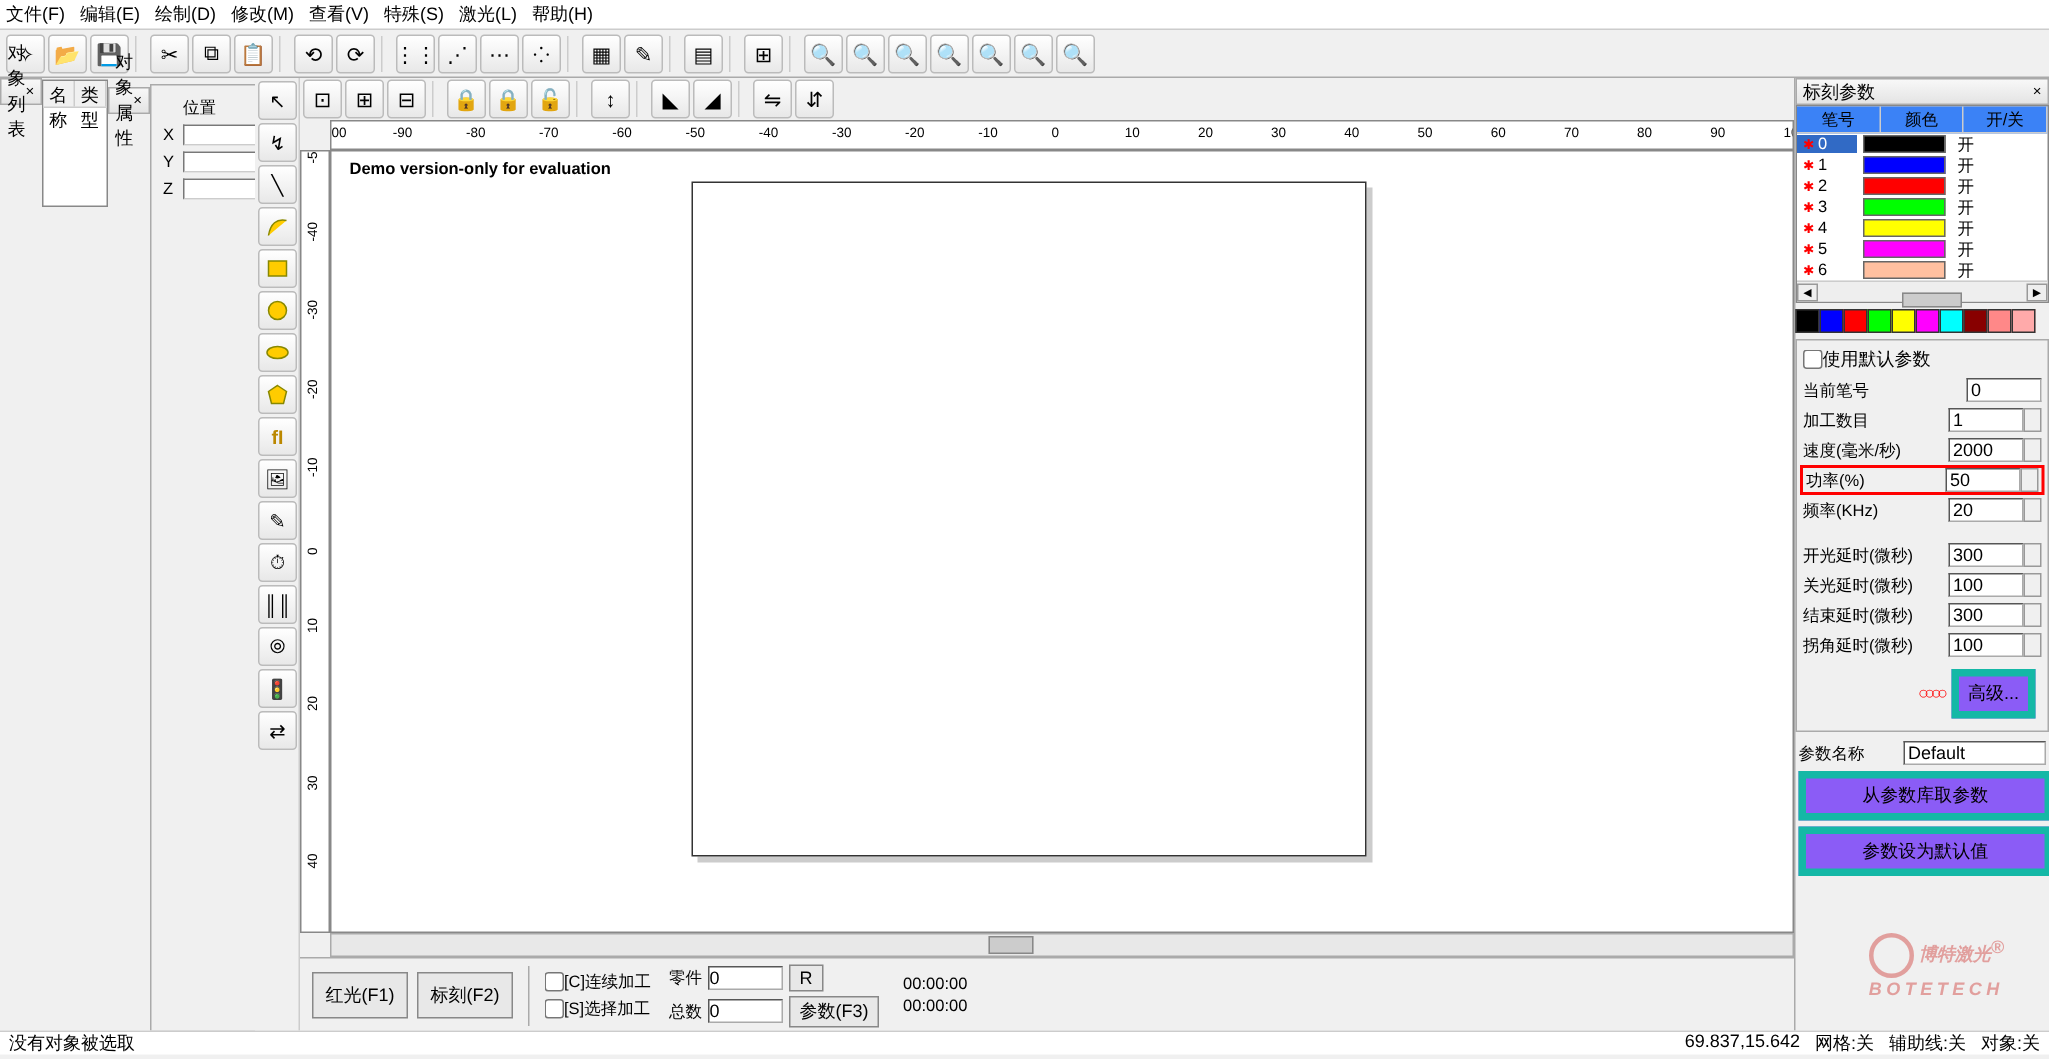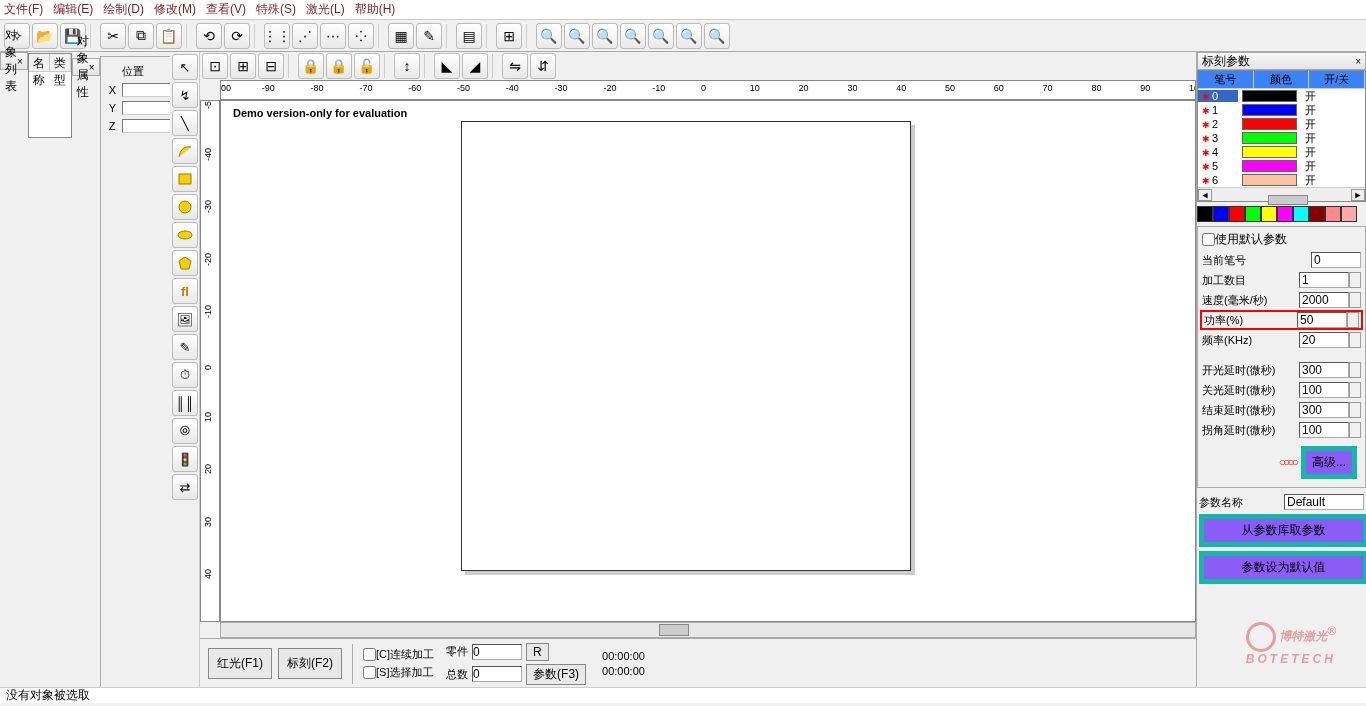--- a/index.html
+++ b/index.html
@@ -1,18 +1,18 @@
 <!DOCTYPE html>
 <html><head>
 <meta charset="utf-8">
 <style>
 * { box-sizing: border-box; margin: 0; padding: 0; font-family: "Microsoft YaHei", SimSun, sans-serif; font-size: 12px; }
 body { background: #f0f0f0; width: 1366px; height: 706px; overflow: hidden; position: relative; }
 .menubar { background: #fff; height: 20px; display: flex; align-items: center; padding: 0 4px; gap: 10px; border-bottom: 1px solid #ccc; }
-.menubar span { color: #7f1d1d; cursor: default; }
+.menubar span { color: #000000; cursor: default; }
 .toolbar { background: #f0f0f0; height: 32px; display: flex; align-items: center; padding: 2px 4px; gap: 2px; border-bottom: 1px solid #aaa; }
 .tbtn { width: 26px; height: 26px; border: 1px solid #bbb; background: linear-gradient(#fff,#e8e8e8); border-radius: 3px; display: flex; align-items: center; justify-content: center; font-size: 14px; cursor: pointer; }
 .tsep { width: 6px; height: 24px; border-left: 1px solid #ccc; margin: 0 2px; }
 .main { display: flex; height: 636px; }
 .left-panels { width: 170px; display: flex; flex-direction: row; }
 .panel-title { background: linear-gradient(#f8f8f8,#e4e4e4); border: 1px solid #aaa; height: 18px; display: flex; align-items: center; justify-content: space-between; padding: 0 4px; font-size: 11px; }
 .panel-close { cursor: pointer; font-size: 10px; }
 .object-list { border: 1px solid #888; background: #fff; height: 85px; margin-top: 1px;}
 .object-list .hdrs { display: flex; background: #f0f0f0; border-bottom: 1px solid #ccc; height: 18px; }
 .object-list .hdrs div { flex:1; padding: 1px 4px; border-right: 1px solid #ccc; }
@@ -417,27 +417,33 @@
         </div>
       <div class="param-row">
           <label>拐角延时(微秒)</label>
           <input value="100" style="">
           <div class="spinner"></div>
         </div>
       <div style="text-align:right;padding:4px;"><span style="color:red;letter-spacing:-3px;">○○○○</span> <button class="rbtn">高级...</button></div>
     </div>
     <div class="param-row" style="margin-top:4px;">
         <label>参数名称</label>
-        <input style="width: 80px;" value="Default">
+        <input style="width: 95px;" value="Default">
       </div>
     <button class="rbtn" style="width:100%;">从参数库取参数</button>
     <button class="rbtn" style="width:100%;">参数设为默认值</button>
   </div>
 </div>
 
 <div class="statusbar">
   <span>没有对象被选取</span>
+  <div class="status-right">
+    <span>69.837,15.642</span>
+    <span>网格:关</span>
+    <span>辅助线:关</span>
+    <span>对象:关</span>
+  </div>
 </div>
 
 <div class="watermark">
   <div><span style="display:inline-block;width:30px;height:30px;border:3px solid #d4504d;border-radius:50%;vertical-align:middle;"></span> <span>博特激光</span><sup>®</sup></div>
   <small>BOTETECH</small>
 </div>
 
 </body></html>

